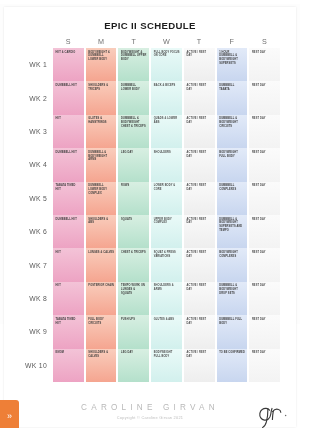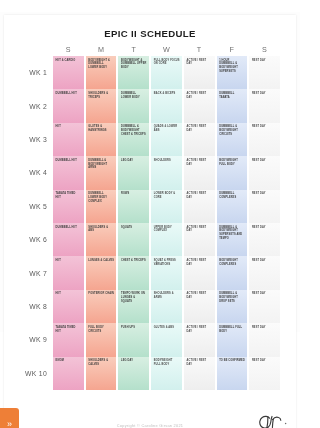--- a/index.html
+++ b/index.html
@@ -4,21 +4,21 @@
 <style>
   html,body{margin:0;padding:0;}
   body{
     width:300px;height:428px;overflow:hidden;
     background:#ffffff;
     font-family:"Liberation Sans","DejaVu Sans",sans-serif;
     position:relative;
   }
   
   #page{
-    position:absolute;left:0;top:12px;width:300px;height:320px;
+    position:absolute;left:0;top:4px;width:300px;height:320px;
     background:#fdfdfd;
   }
   #sheet{
     position:absolute;left:4px;top:3px;width:292px;height:420px;
     background:#ffffff;
     box-shadow:0 0 2px rgba(0,0,0,.10);
   }
 
   
   #title{
@@ -213,20 +213,21 @@
             <div class="cell c1">SHOULDERS &amp; CALVES</div>
             <div class="cell c2">LEG DAY</div>
             <div class="cell c3">BODYWEIGHT FULL BODY</div>
             <div class="cell c4">ACTIVE / REST DAY</div>
             <div class="cell c5">TO BE CONFIRMED</div>
             <div class="cell c6">REST DAY</div>
           </div>
         </div>
     </div>
 
+    <div id="brand">CAROLINE GIRVAN</div>
     <div id="copyright">Copyright © Caroline Girvan 2021</div>
 
     <div id="sigwrap">
       <svg width="36" height="26" viewBox="0 0 36 26">
         <path d="M15.5 7.2c-1.6-2.2-5-2.4-7.3-.7-2.6 1.9-3.2 5.8-1.4 8.4 1.7 2.5 5.3 3 7.6 1.1 1.5-1.2 2.1-3.1 2.4-5 .3-1.9.4-3.9 1.2-5.6" fill="none" stroke="#3a3a3a" stroke-width="1.15" stroke-linecap="round"></path>
         <path d="M13.9 6.1c0 4.3-.3 8.7-1.5 12.8-.6 2.2-1.7 4.5-3.8 5.5" fill="none" stroke="#3a3a3a" stroke-width="1.15" stroke-linecap="round"></path>
         <path d="M18.6 8.6c1.4-1.9 3.9-2.9 6-2.1 1.2.4 2.1 1.5 2.2 2.8" fill="none" stroke="#3a3a3a" stroke-width="1.15" stroke-linecap="round"></path>
         <path d="M19.3 8.2c-.5 2.7-.8 5.5-.9 8.3" fill="none" stroke="#3a3a3a" stroke-width="1.15" stroke-linecap="round"></path>
         <circle cx="31.6" cy="12.4" r=".75" fill="#6e6e6e"></circle>
       </svg>

